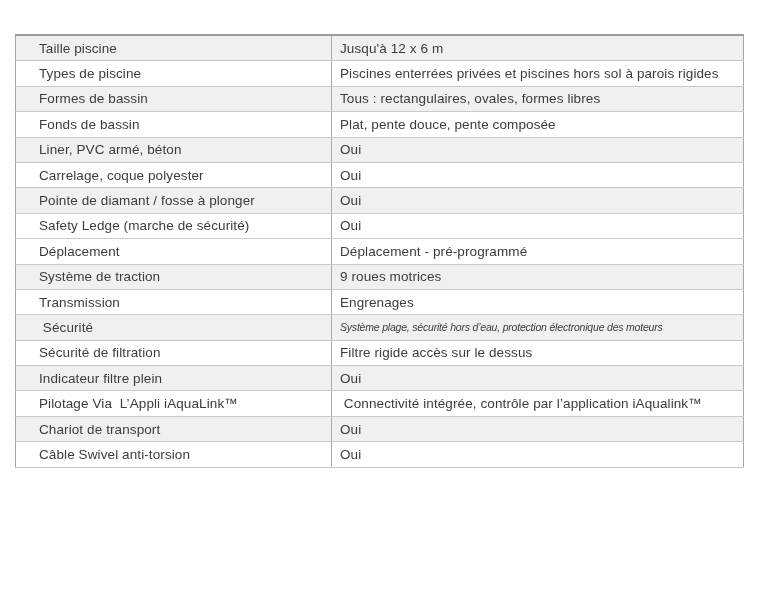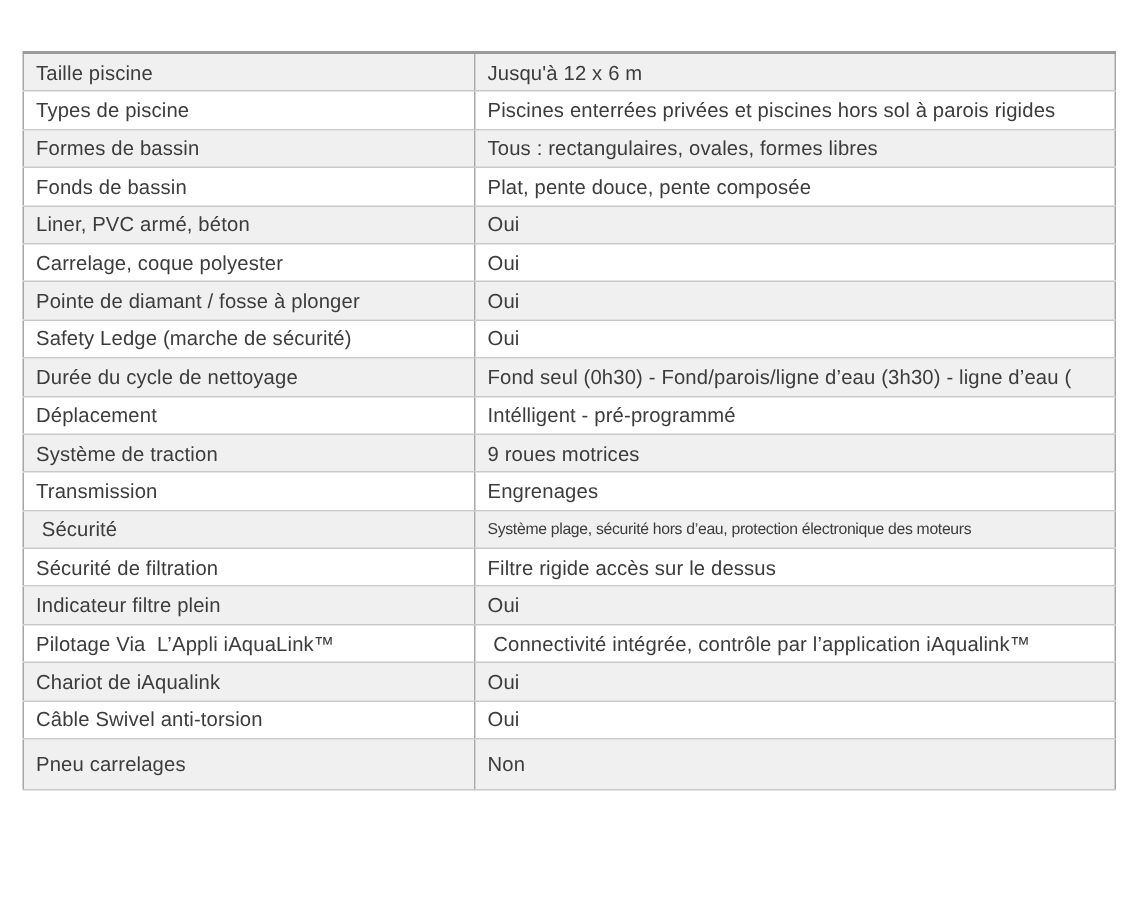--- a/index.html
+++ b/index.html
@@ -34,29 +34,30 @@
     color: #3c3c3c;
     letter-spacing: 0.1px;
     white-space: pre;
     overflow: hidden;
   }
   table.spec tr.shaded {
     background: #f0f0f0;
   }
   td.spec-label {
     width: 286px;
-    padding: 0 6px 0 8px;
+    padding: 0 6px 0 23px;
     border-right: 1px solid #a9a9a9;
   }
   td.spec-value {
     padding: 0 12px 0 8px;
   }
   td.spec-value.small {
     font-size: 10.5px;
     letter-spacing: -0.2px;
+    font-style: italic;
   }
   tr.last td {
     height: 33px;
   }
 </style>
 </head>
 <body>
 
 <div class="spec-wrap">
   <table class="spec">
@@ -86,27 +87,23 @@
         <td class="spec-value">Oui</td>
       </tr>
       <tr class="shaded">
         <td class="spec-label">Pointe de diamant / fosse à plonger</td>
         <td class="spec-value">Oui</td>
       </tr>
       <tr>
         <td class="spec-label">Safety Ledge (marche de sécurité)</td>
         <td class="spec-value">Oui</td>
       </tr>
-      <tr class="shaded">
-        <td class="spec-label">Durée du cycle de nettoyage</td>
-        <td class="spec-value">Fond seul (0h30) - Fond/parois/ligne d’eau (3h30) - ligne d’eau (</td>
-      </tr>
       <tr>
         <td class="spec-label">Déplacement</td>
-        <td class="spec-value">Intélligent - pré-programmé</td>
+        <td class="spec-value">Déplacement - pré-programmé</td>
       </tr>
       <tr class="shaded">
         <td class="spec-label">Système de traction</td>
         <td class="spec-value">9 roues motrices</td>
       </tr>
       <tr>
         <td class="spec-label">Transmission</td>
         <td class="spec-value">Engrenages</td>
       </tr>
       <tr class="shaded">
@@ -119,26 +116,22 @@
       </tr>
       <tr class="shaded">
         <td class="spec-label">Indicateur filtre plein</td>
         <td class="spec-value">Oui</td>
       </tr>
       <tr>
         <td class="spec-label">Pilotage Via  L’Appli iAquaLink™</td>
         <td class="spec-value"> Connectivité intégrée, contrôle par l’application iAqualink™</td>
       </tr>
       <tr class="shaded">
-        <td class="spec-label">Chariot de iAqualink</td>
+        <td class="spec-label">Chariot de transport</td>
         <td class="spec-value">Oui</td>
       </tr>
       <tr>
         <td class="spec-label">Câble Swivel anti-torsion</td>
         <td class="spec-value">Oui</td>
       </tr>
-      <tr class="shaded last">
-        <td class="spec-label">Pneu carrelages</td>
-        <td class="spec-value">Non</td>
-      </tr>
     </tbody>
   </table>
 </div>
 
 </body></html>

